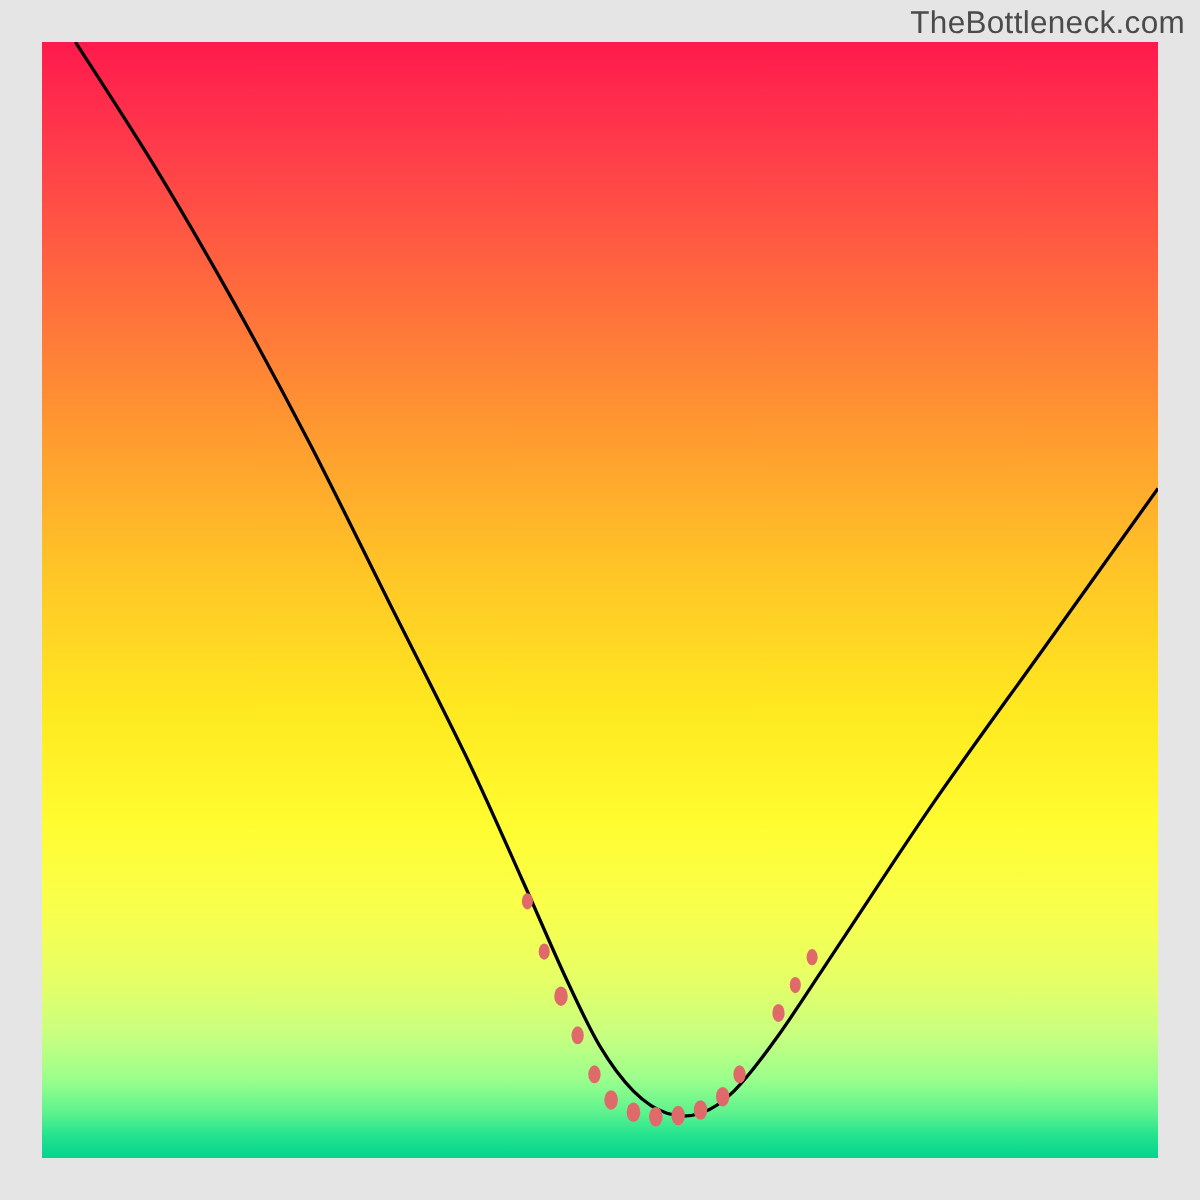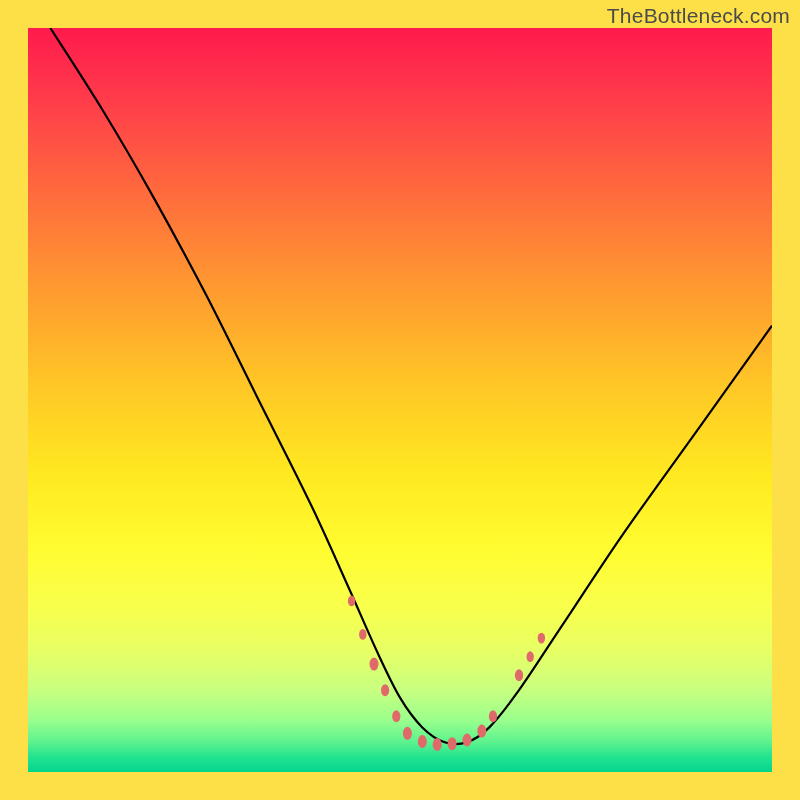--- a/index.html
+++ b/index.html
@@ -10,21 +10,21 @@
     overflow: hidden;
     background: #000;
     font-family: Arial, Helvetica, sans-serif;
   }
   .frame {
     position: absolute;
     top: 0;
     left: 0;
     width: 800px;
     height: 800px;
-    background: #fde047;
+    background: #e5e5e5;
   }
   .plot {
     position: absolute;
     top: 28px;
     left: 28px;
     width: 744px;
     height: 744px;
     background: linear-gradient(to bottom,
       #ff1a4d 0%,
       #ff3d4a 10%,

